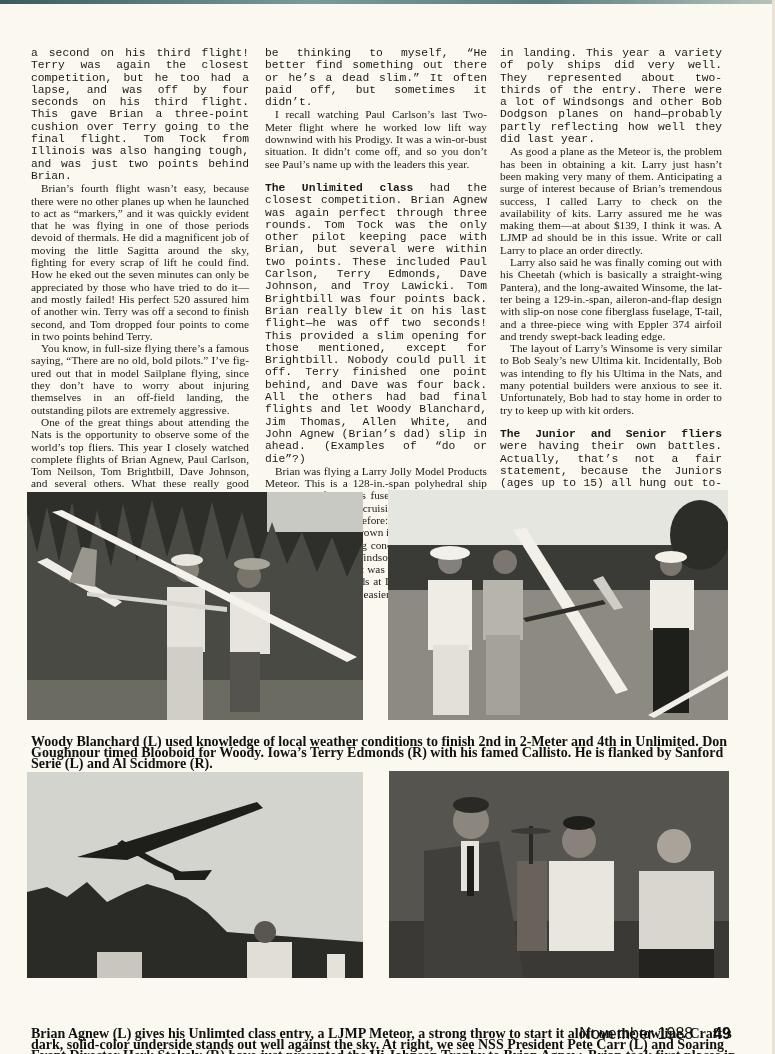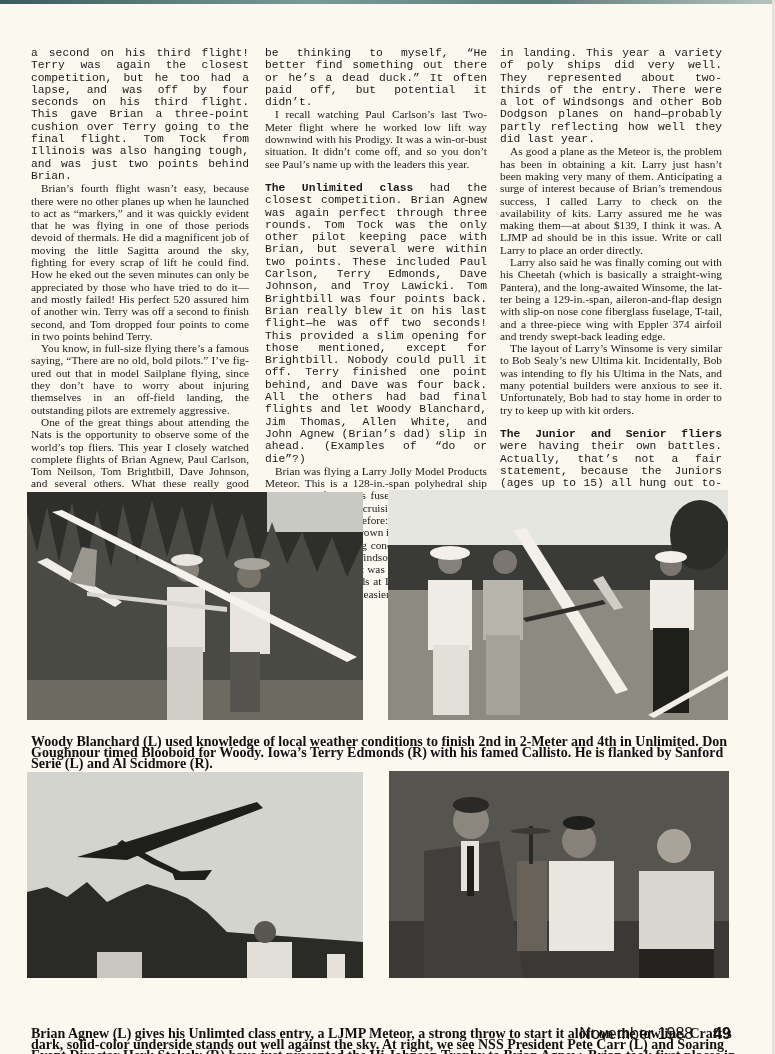--- a/index.html
+++ b/index.html
@@ -70,21 +70,21 @@
 <div class="right-edge"></div>
 
 <div class="col col1">
   <p class="noindent">a second on his third flight! Terry was again the closest competition, but he too had a lapse, and was off by four seconds on his third flight. This gave Brian a three-point cushion over Terry go­ing to the final flight. Tom Tock from Illinois was also hanging tough, and was just two points behind Brian.</p>
   <p>Brian’s fourth flight wasn’t easy, because there were no other planes up when he launched to act as “markers,” and it was quickly evident that he was flying in one of those periods devoid of ther­mals. He did a magnificent job of moving the lit­tle Sagitta around the sky, fighting for every scrap of lift he could find. How he eked out the seven minutes can only be appreciated by those who have tried to do it—and mostly failed! His perfect 520 assured him of another win. Terry was off a second to finish second, and Tom dropped four points to come in two points behind Terry.</p>
   <p>You know, in full-size flying there’s a famous saying, “There are no old, bold pilots.” I’ve fig­ured out that in model Sailplane flying, since they don’t have to worry about injuring themselves in an off-field landing, the outstanding pilots are ex­tremely aggressive.</p>
   <p>One of the great things about attending the Nats is the opportunity to observe some of the world’s top fliers. This year I closely watched complete flights of Brian Agnew, Paul Carlson, Tom Neil­son, Tom Brightbill, Dave Johnson, and several others. What these really good pilots have in com­mon is the skill and nerve to range out all over the area seeking Up air when we lesser lights are stooging around in bad air close to the field. I’d</p>
 </div>
 
 <div class="col col2">
-  <p class="noindent">be thinking to myself, “He better find something out there or he’s a dead duck.” It often paid off, but potential it didn’t.</p>
+  <p class="noindent">be thinking to myself, “He better find something out there or he’s a dead slim.” It often paid off, but sometimes it didn’t.</p>
   <p>I recall watching Paul Carlson’s last Two-Meter flight where he worked low lift way down­wind with his Prodigy. It was a win-or-bust situ­ation. It didn’t come off, and so you don’t see Paul’s name up with the leaders this year.</p>
   <p class="noindent gap"><b>The Unlimited class</b><span> had the closest competition. Brian Agnew was again perfect through three rounds. Tom Tock was the only other pilot keep­ing pace with Brian, but several were within two points. These included Paul Carlson, Terry Ed­monds, Dave Johnson, and Troy Lawicki. Tom Brightbill was four points back. Brian really blew it on his last flight—he was off two seconds! This provided a slim opening for those mentioned, ex­cept for Brightbill. Nobody could pull it off. Terry finished one point behind, and Dave was four back. All the others had bad final flights and let Woody Blanchard, Jim Thomas, Allen White, and John Agnew (Brian’s dad) slip in ahead. (Ex­amples of “do or die”?)</span></p>
   <p>Brian was flying a Larry Jolly Model Products Meteor. This is a 128-in.-span polyhedral ship with a nice fiberglass fuselage, Eppler 205 air­foil, and a very good cruising speed. The Meteor has won the Nats before: in Larry’s hands in 1982, and for John Brown in 1983.</p>
   <p>In the benign flying conditions this year, aile­ron ships like the Windsong had no advantage over the Meteor. That was not the case last ation when the strong winds at Lincoln made aileron-equipped planes a lot easier to handle, especially</p>
 </div>
 
 <div class="col col3">
   <p class="noindent">in landing. This year a variety of poly ships did very well. They represented about two-thirds of the entry. There were a lot of Windsongs and other Bob Dodgson planes on hand—probably partly reflecting how well they did last year.</p>
   <p>As good a plane as the Meteor is, the problem has been in obtaining a kit. Larry just hasn’t been making very many of them. Anticipating a surge of interest because of Brian’s tremendous suc­cess, I called Larry to check on the availability of kits. Larry assured me he was making them—at about $139, I think it was. A LJMP ad should be in this issue. Write or call Larry to place an order directly.</p>
   <p>Larry also said he was finally coming out with his Cheetah (which is basically a straight-wing Pantera), and the long-awaited Winsome, the lat­ter being a 129-in.-span, aileron-and-flap design with slip-on nose cone fiberglass fuselage, T-tail, and a three-piece wing with Eppler 374 airfoil and trendy swept-back leading edge.</p>

